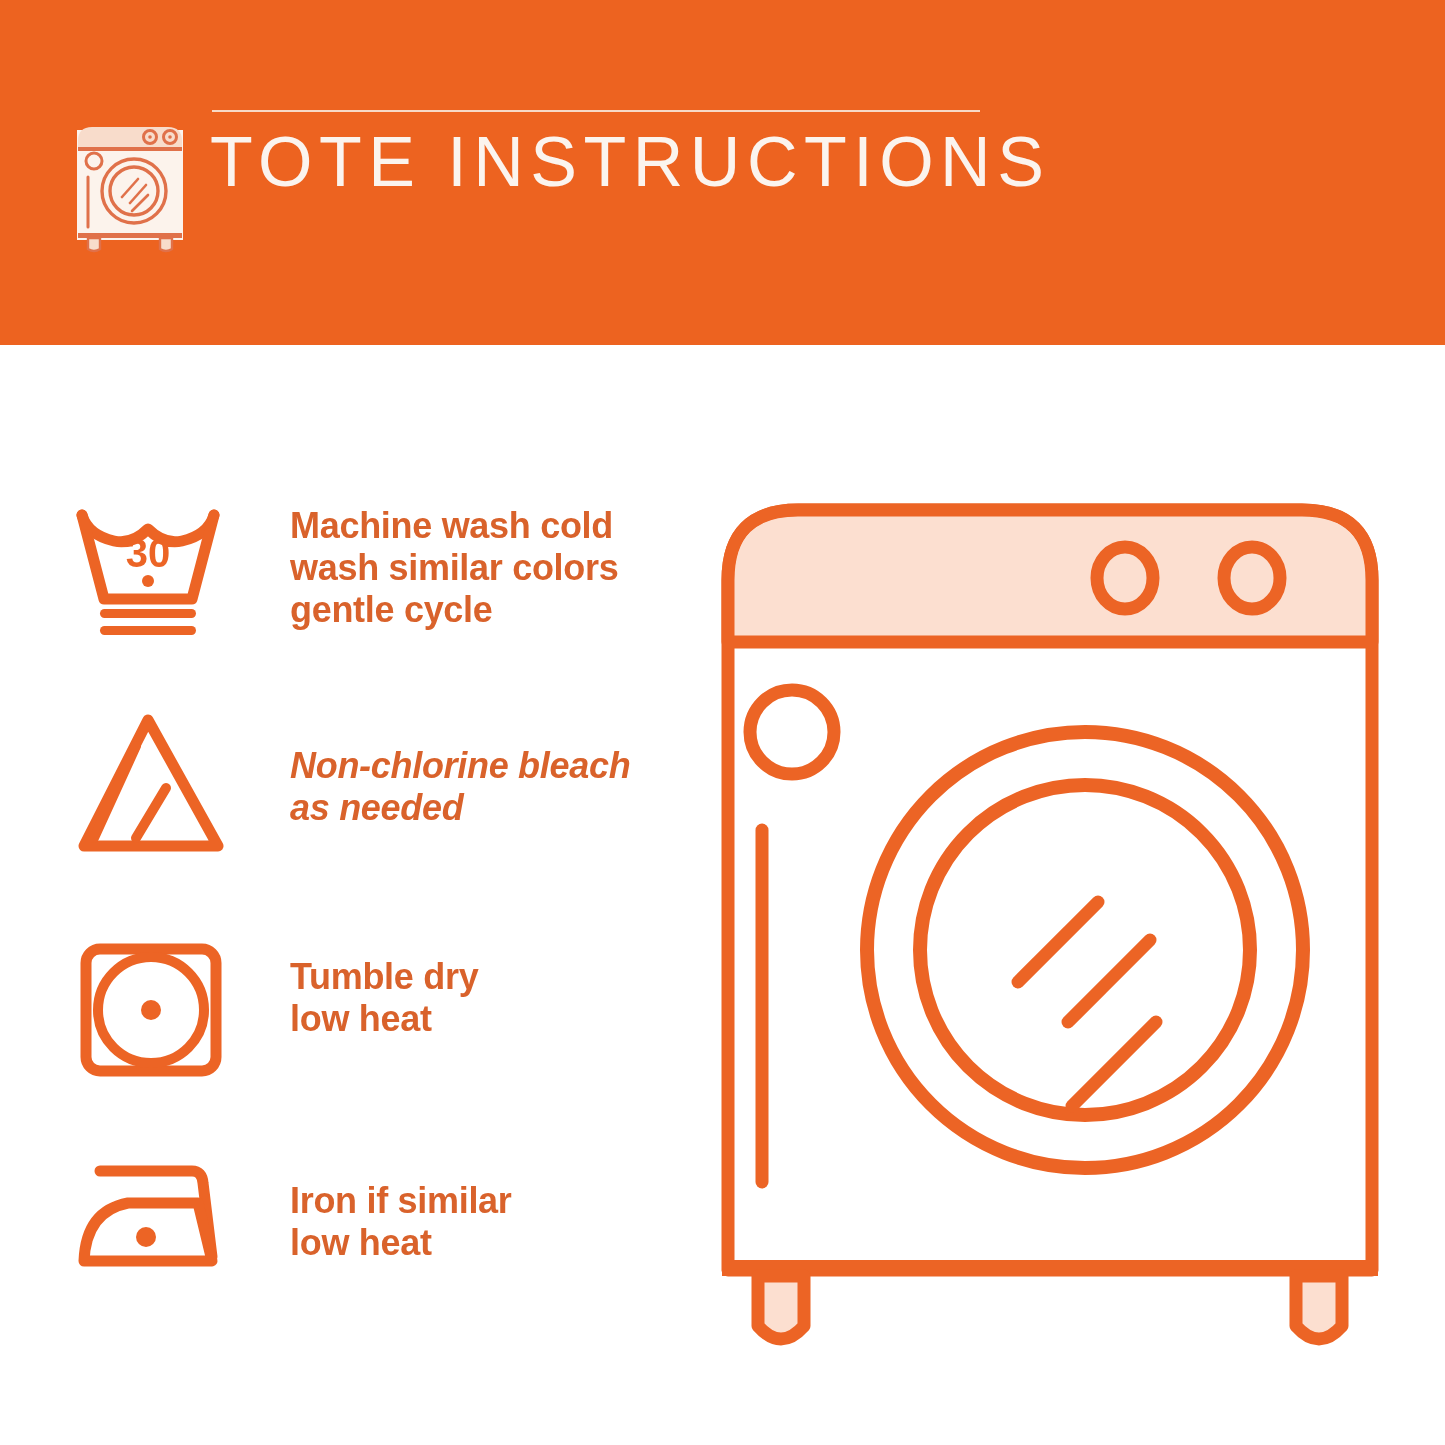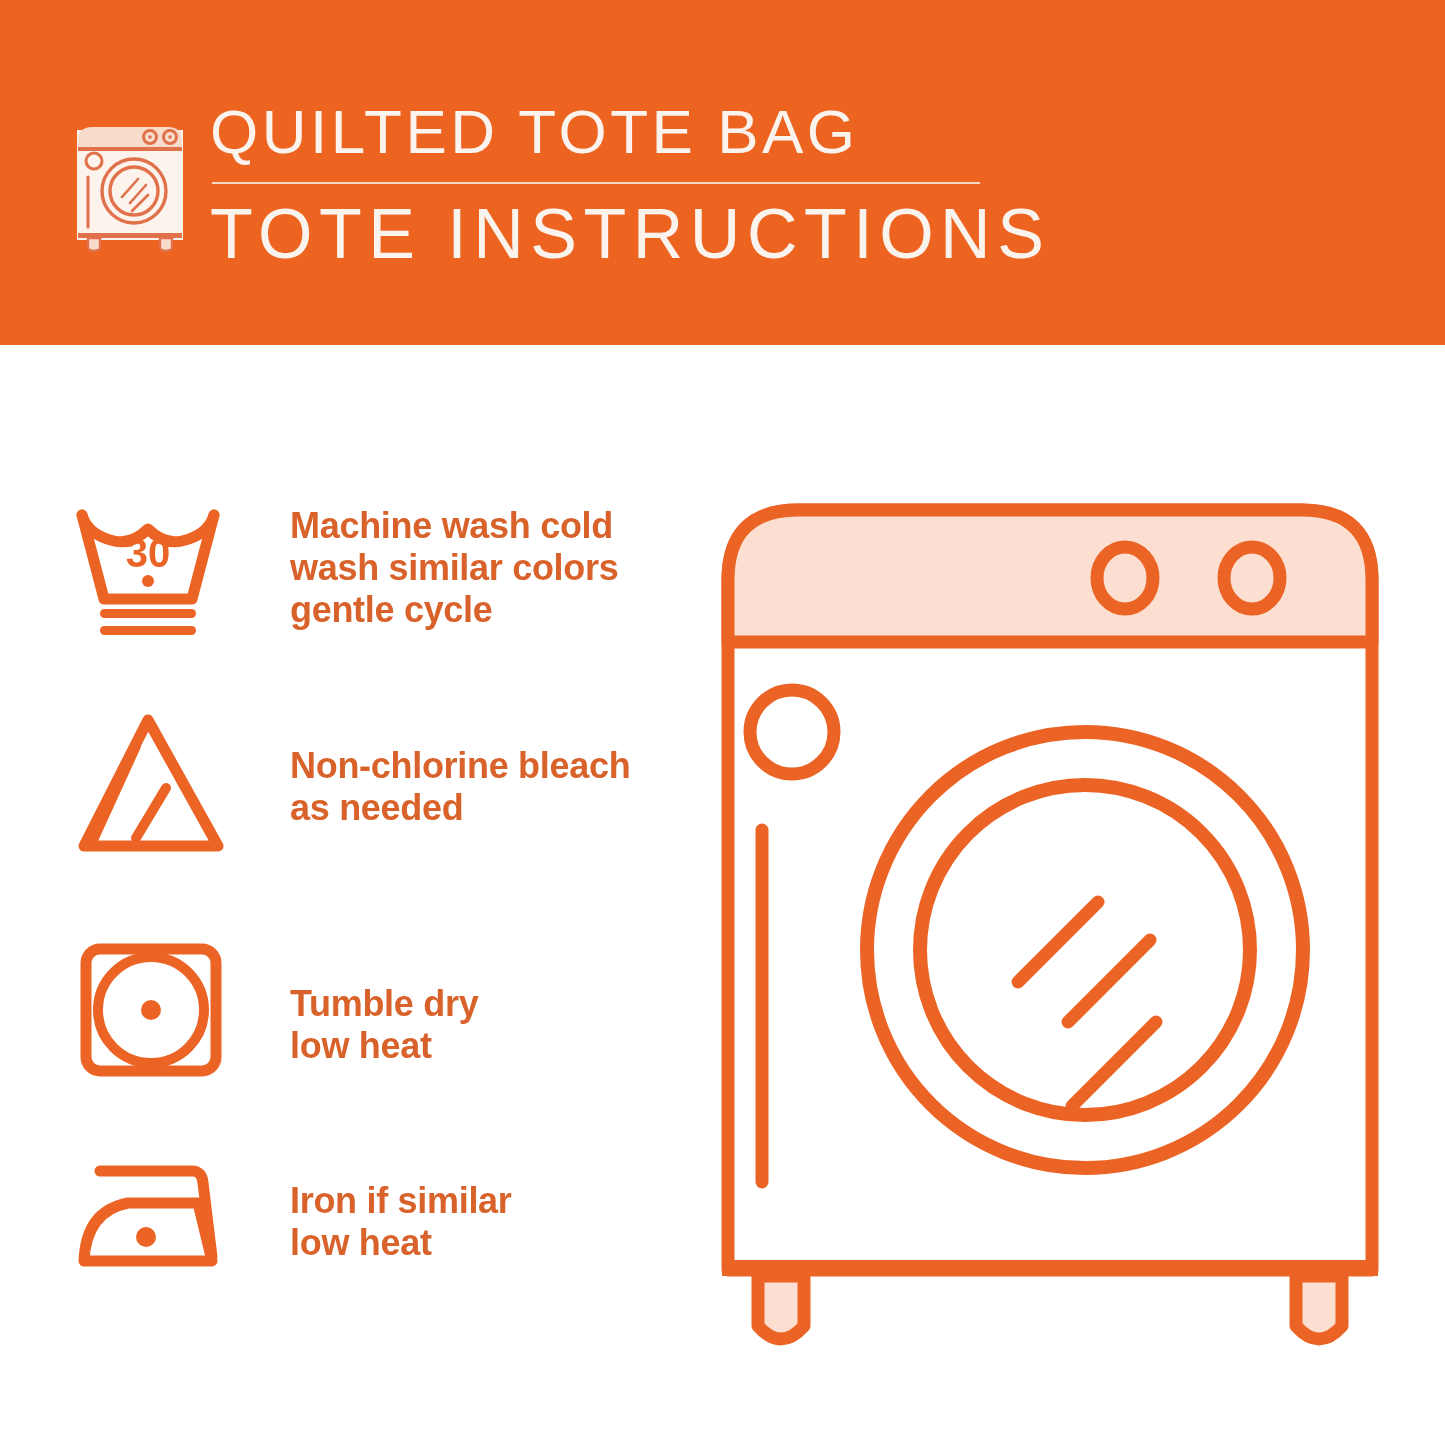--- a/index.html
+++ b/index.html
@@ -57,22 +57,22 @@
   .care-label{
     position:absolute;left:290px;
     color:#D9622B;
     font-size:36px;
     line-height:42px;
     font-weight:700;
     letter-spacing:-0.3px;
     white-space:pre-line;
   }
   .care-row.r0 .care-label{top:10px;}
-  .care-row.r1 .care-label{top:35px;}
-  .care-row.r2 .care-label{top:48px;}
+  .care-row.r1 .care-label{top:35px;font-style:italic;}
+  .care-row.r2 .care-label{top:21px;}
   .care-row.r3 .care-label{top:35px;}
 
   
   .washer{
     position:absolute;left:700px;top:470px;width:700px;height:900px;
   }
 </style>
 </head>
 <body>
 
@@ -103,21 +103,20 @@
         <line x1="64" y1="100" x2="80" y2="82" stroke="#E0714A" stroke-width="2.6" stroke-linecap="round"></line>
         <line x1="66" y1="108" x2="82" y2="92" stroke="#E0714A" stroke-width="2.6" stroke-linecap="round"></line>
 
         <rect x="12" y="130" width="104" height="5" fill="#E0714A"></rect>
         <path d="M22 135 L34 135 L34 146 Q28 150 22 146 Z" fill="#F8DCCB" stroke="#E0714A" stroke-width="2.4"></path>
         <path d="M94 135 L106 135 L106 146 Q100 150 94 146 Z" fill="#F8DCCB" stroke="#E0714A" stroke-width="2.4"></path>
       </svg>
     </div>
 
     <div class="header-text">
-      <div class="title-main">QUILTED TOTE BAG</div>
       <div class="title-rule"></div>
       <div class="title-sub">TOTE INSTRUCTIONS</div>
     </div>
 
   </div>
 
   <div class="care-list">
 
     <div class="care-row r0">
       <div class="care-icon">

